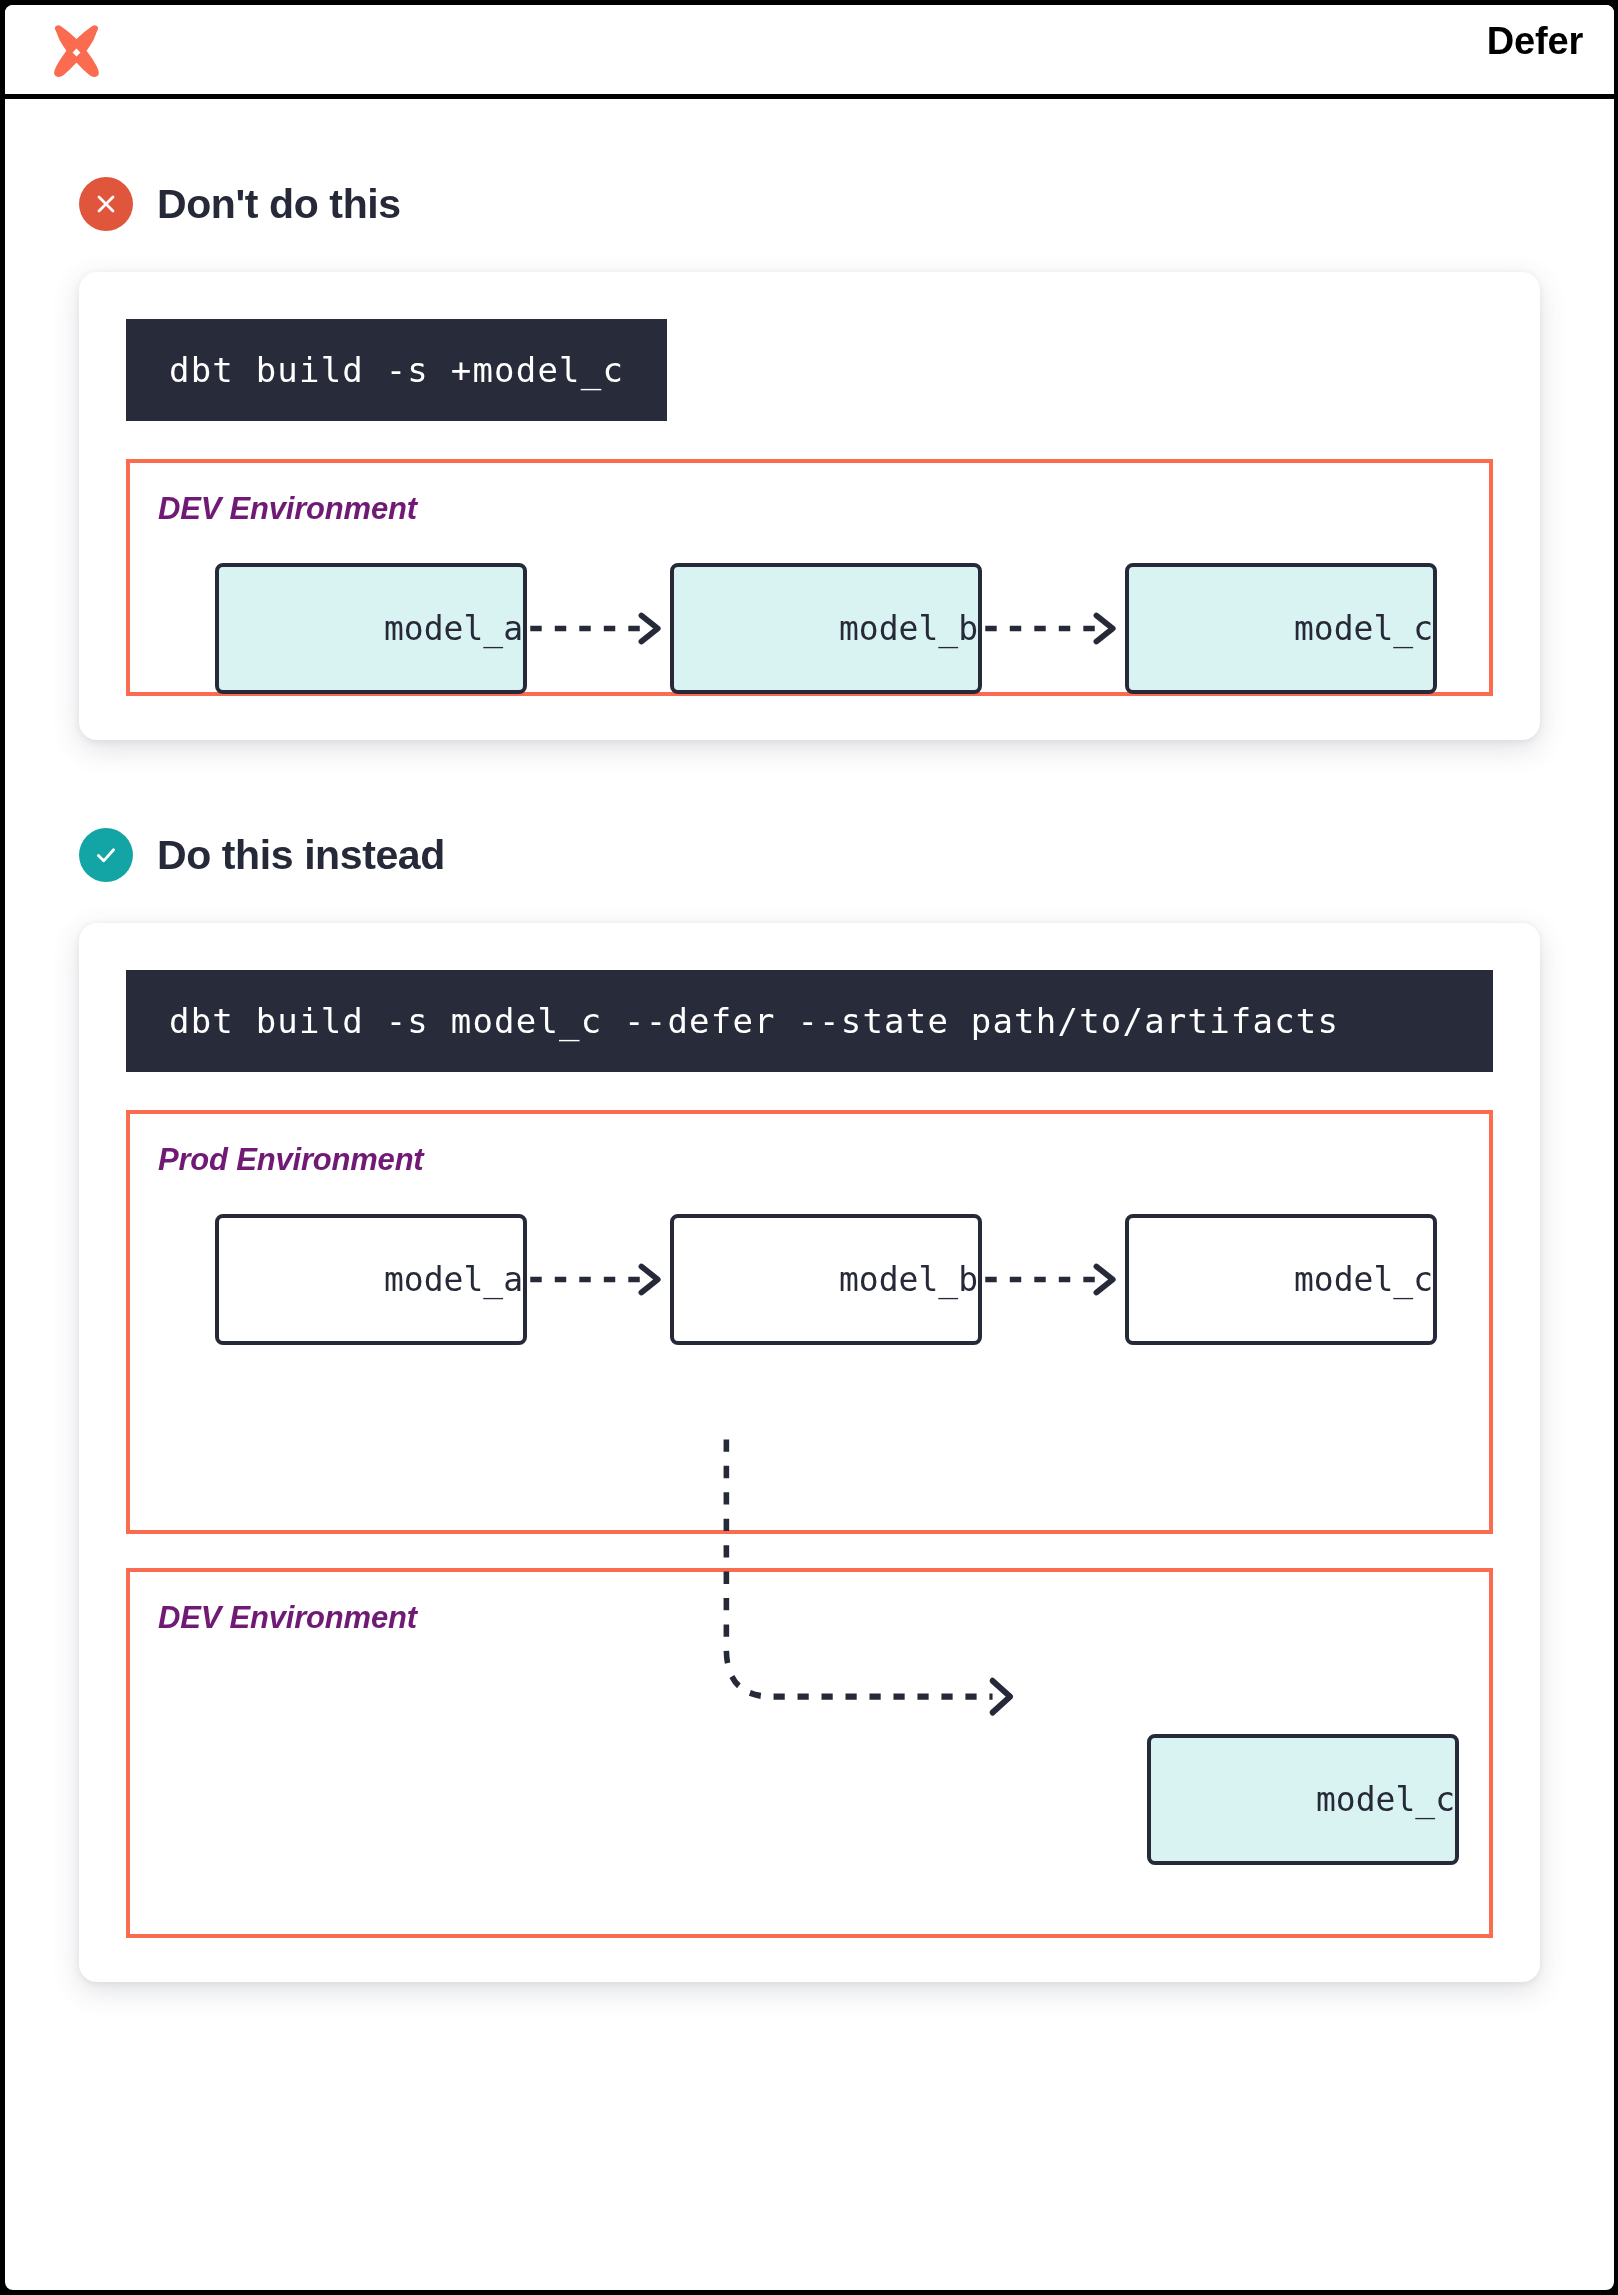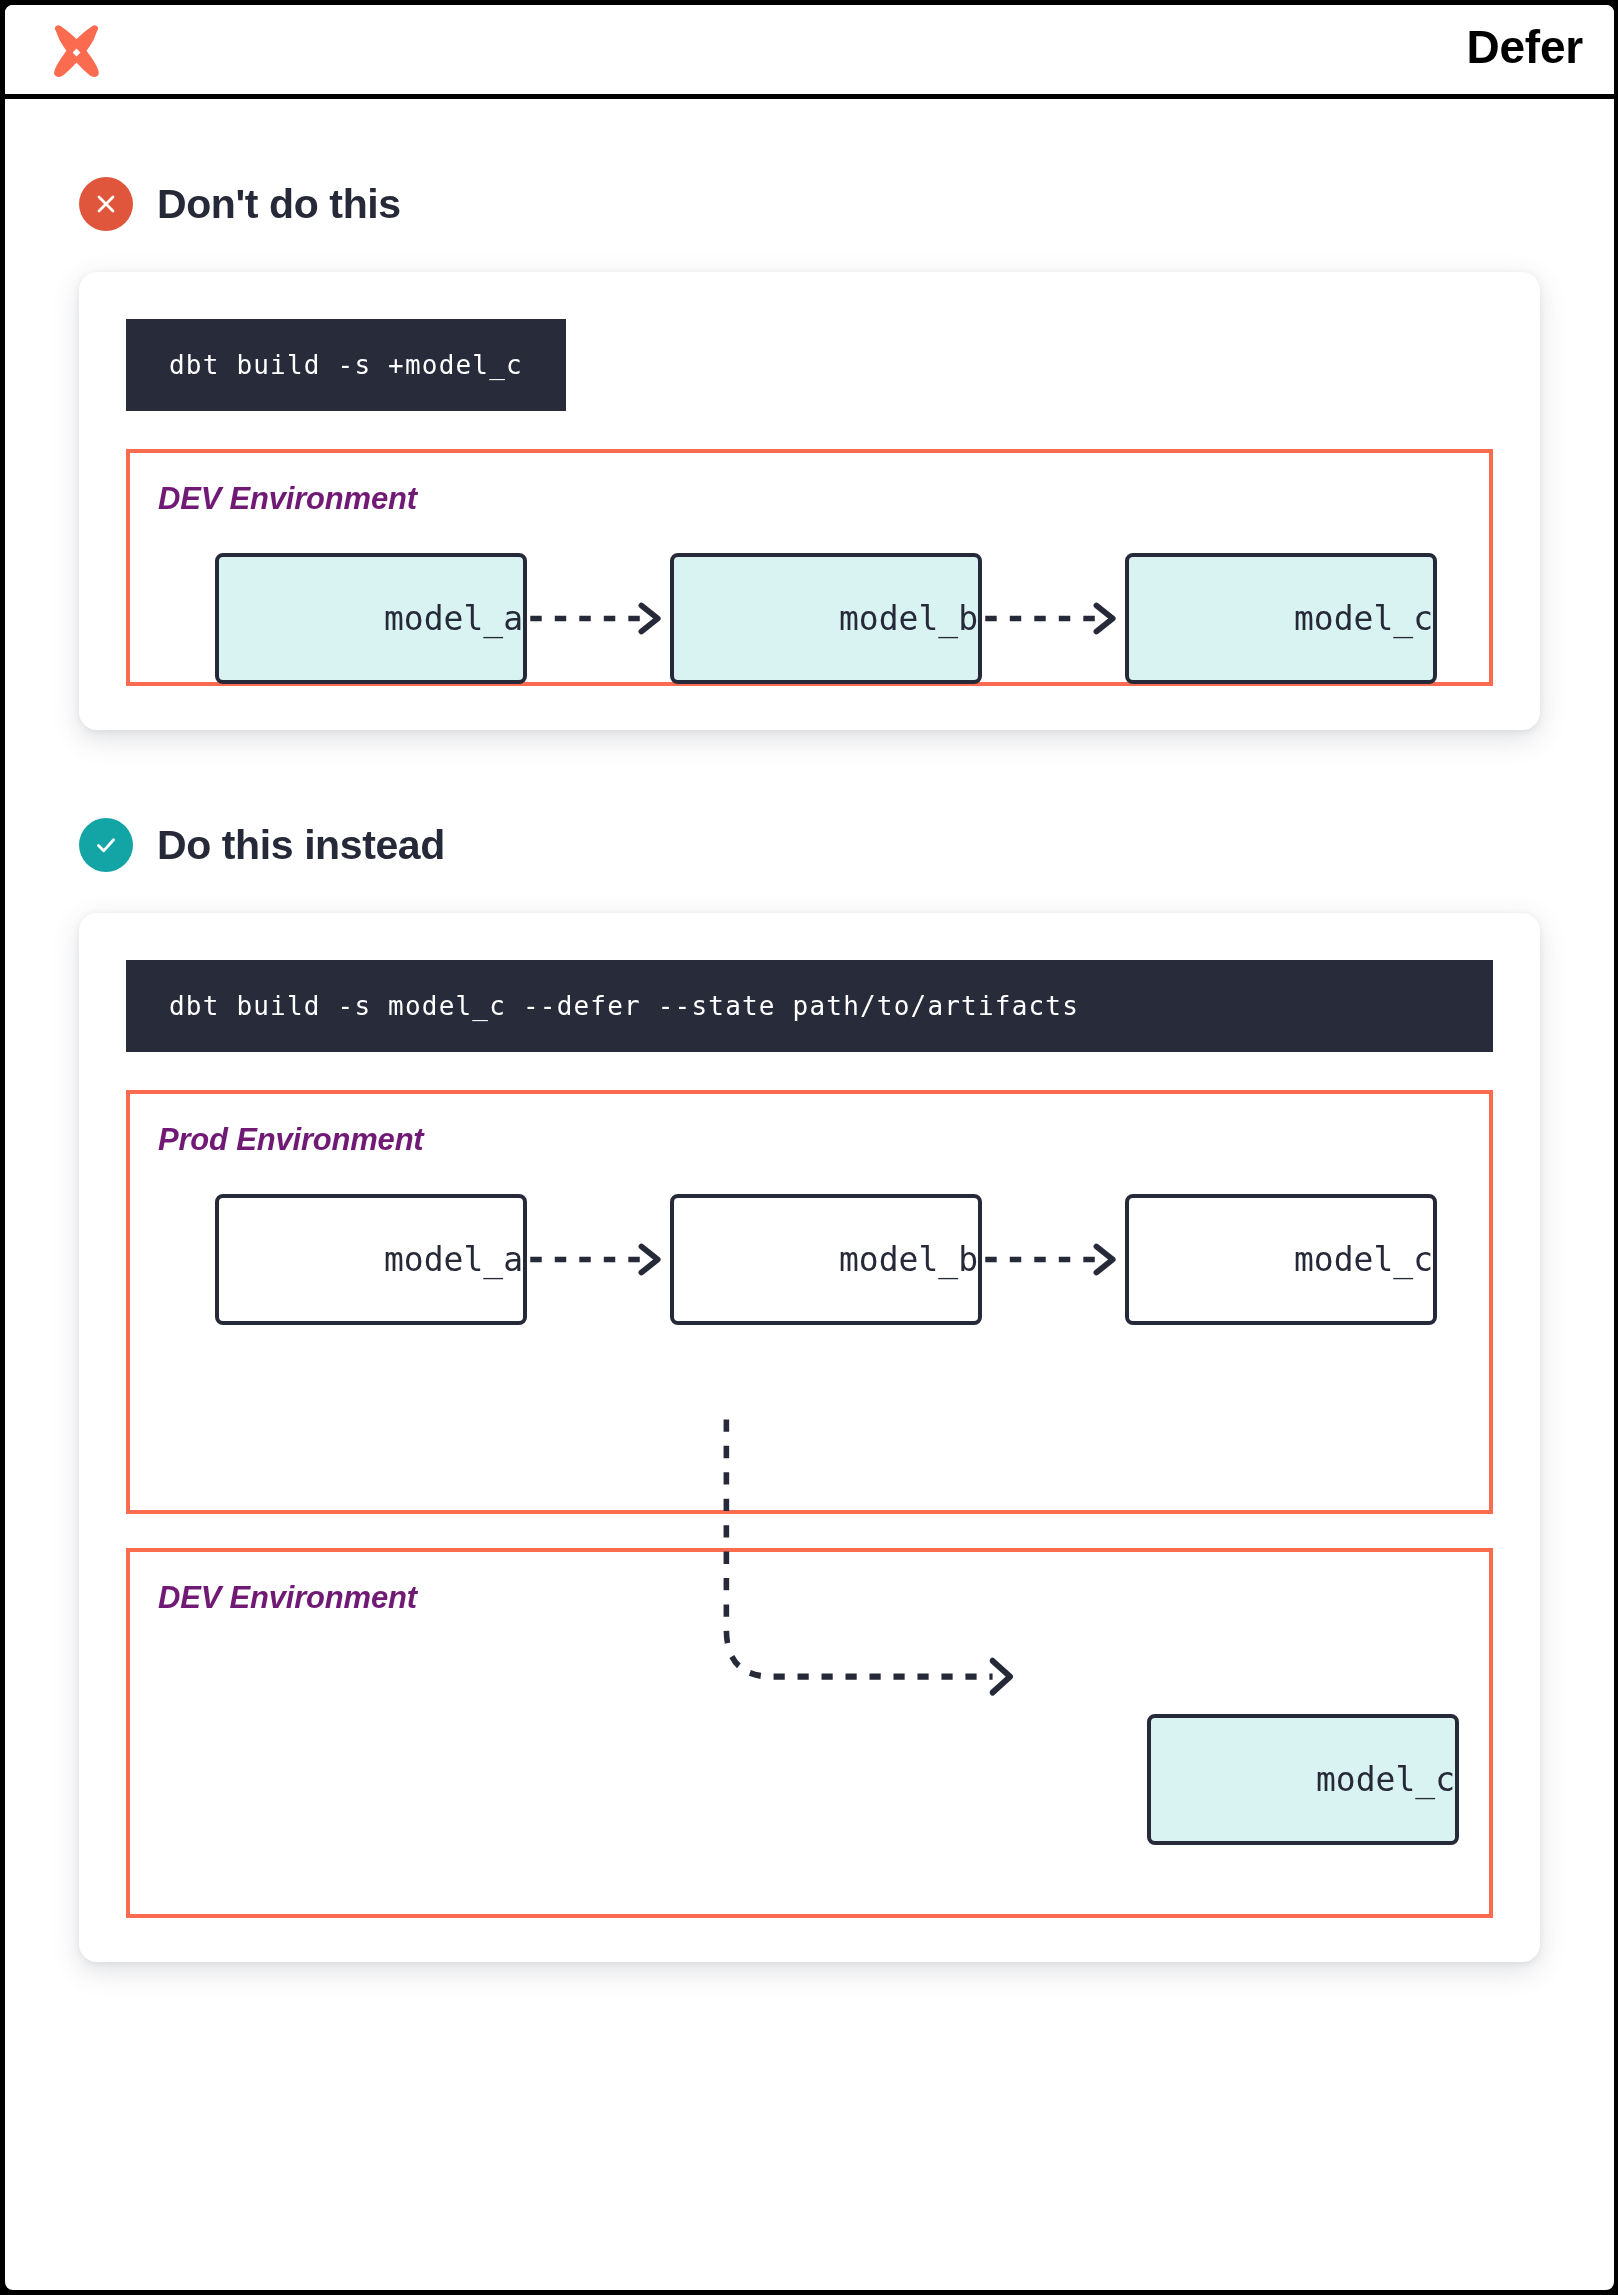--- a/index.html
+++ b/index.html
@@ -34,21 +34,21 @@
     left: 39px;
     top: 14.7px;
     width: 65px;
     height: 65px;
   }
 
   .doc-title {
     position: absolute;
     right: 31px;
     top: 14.7px;
-    font-size: 46px;
+    font-size: 38px;
     font-weight: 700;
     color: #000000;
     letter-spacing: -0.2px;
   }
 
   
   .content {
     position: relative;
     padding: 0 74px;
   }
@@ -87,21 +87,21 @@
     border-radius: 18px;
     box-shadow: 0 8.2px 28px rgba(60,66,87,0.16), 0 1.6px 6.5px rgba(60,66,87,0.08);
     padding: 47px 47px 44px 47px;
     position: relative;
   }
 
   .codeblock {
     background: #282B3A;
     color: #ffffff;
     font-family: "DejaVu Sans Mono", monospace;
-    font-size: 26px;
+    font-size: 34px;
     letter-spacing: 1.2px;
     padding: 31px 43px;
     white-space: nowrap;
     display: inline-block;
   }
   .codeblock.full { display: block; }
 
   
   .env {
     position: relative;

